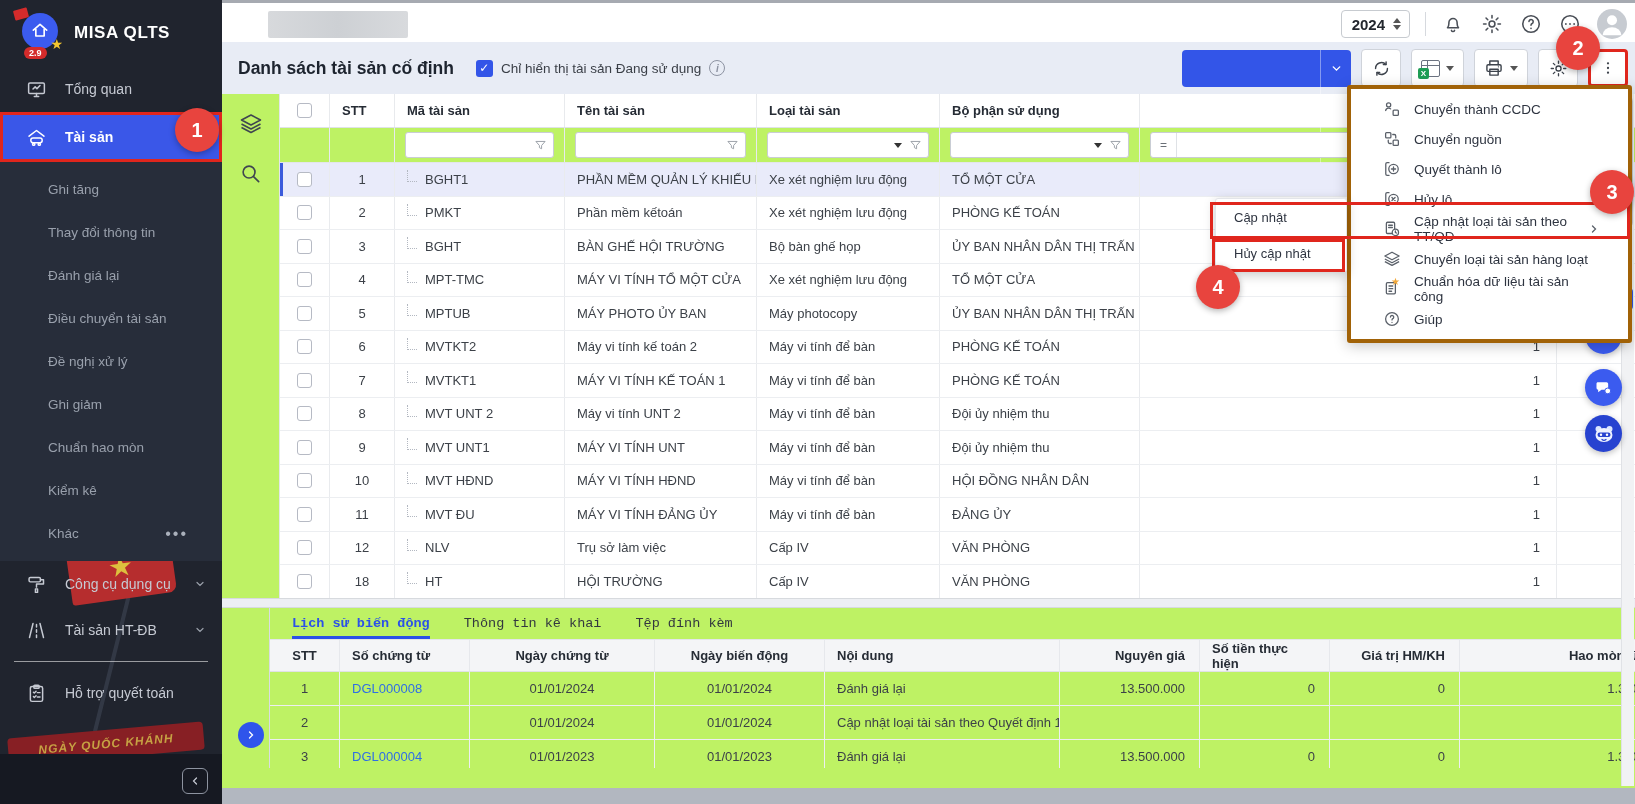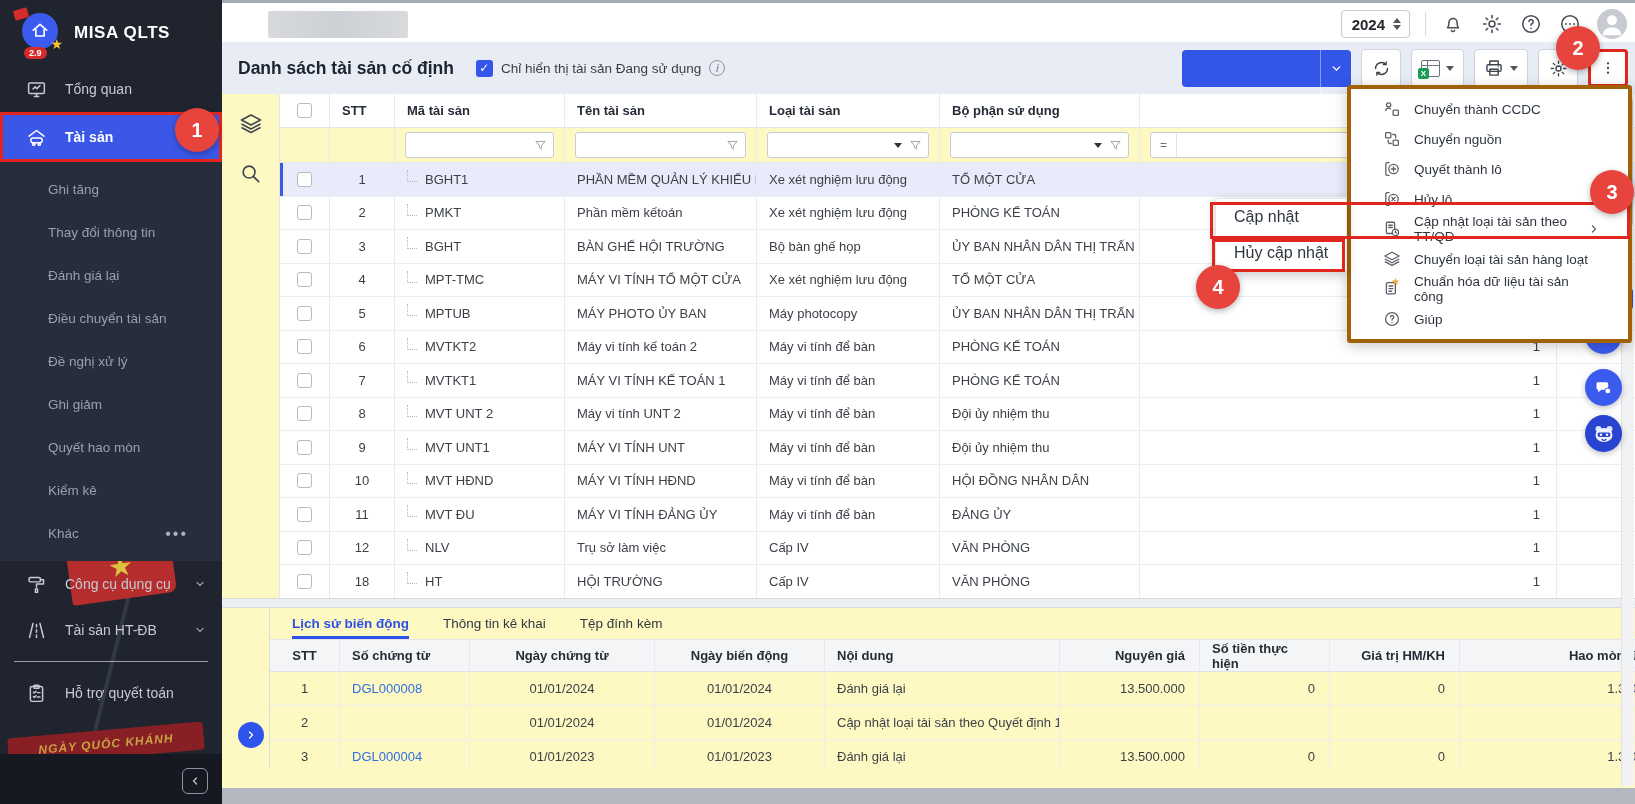--- a/index.html
+++ b/index.html
@@ -26,21 +26,21 @@
   .nav-item .chev { position:absolute; right:16px; }
   .nav-item.active { background:#3a57e8; color:#fff; height:50px; border:3px solid #e0261d; padding-left:23px; font-weight:bold; }
   .submenu { background:#272d3a; padding:6px 0;text-align:center; }
   .submenu-item { position:relative; height:43px; display:flex; align-items:center; padding-left:48px; color:#99a0ac; font-size:13.5px; cursor:pointer; }
   .submenu-item .more { position:absolute; right:34px; color:#aab0bb; font-size:16px; letter-spacing:2px; }
   .side-divider { border:none; border-top:1px solid rgba(255,255,255,.55); margin:8px 14px; }
   .side-footer { position:absolute; left:0; bottom:0; width:222px; height:50px; background:#161922; z-index:3; }
   .collapse-btn { position:absolute; right:14px; top:14px; width:26px; height:26px; border:1.5px solid #8d93a0; border-radius:6px; color:#c9cdd6; display:flex; align-items:center; justify-content:center; cursor:pointer; background:transparent; }
 
   
-  .content { position:absolute; left:222px; top:0; width:1413px; height:804px; background:#fef9c3; }
+  .content { position:absolute; left:222px; top:0; width:1413px; height:804px; background:#bef264; }
   .topbar { height:42px; border-top:3px solid #a6aab1; background:#fff; position:relative; display:flex; align-items:center; }
   .org-blur { position:absolute; left:46px; top:8px; width:140px; height:27px; border-radius:2px; background:linear-gradient(90deg,#d7d9dc,#cdd0d4,#d8dadd); }
   .top-right { position:absolute; right:8px; top:0; height:42px; display:flex; align-items:center; gap:15px; color:#4a4f57; }
   .year-box { display:flex; align-items:center; height:28px; border:1px solid #c7cbd0; border-radius:4px; padding:0 8px 0 10px; gap:8px; background:#fff; cursor:pointer; }
   .year-box .yr { font-weight:bold; font-size:15px; color:#23272e; }
   .spin { display:flex; flex-direction:column; gap:2px; }
   .spin i { border-left:4px solid transparent; border-right:4px solid transparent; display:block; }
   .spin .up { border-bottom:5px solid #555; }
   .spin .dn { border-top:5px solid #555; }
   .vdiv { width:1px; height:24px; background:#d6d9de; }
@@ -89,21 +89,21 @@
   .c-extra { border-right:none; }
   .cb { width:15px; height:15px; border:1.4px solid #b6bac4; border-radius:3px; background:#fff; display:inline-block; cursor:pointer; }
   .c-check { justify-content:center; }
   .expander { width:10px; height:12px; border-left:1px dotted #b3b8c1; border-bottom:1px dotted #b3b8c1; margin-right:8px; margin-top:-6px; flex:0 0 auto; }
 
   
   .gap-strip { height:10px; background:#edeff3; border-top:1px solid #d7dade; border-bottom:1px solid #d7dade; }
   .detail-wrap { display:flex; height:160px; overflow:hidden; }
   .detail-spacer { width:48px; border-right:1px solid #d9dce1; }
   .detail-panel { flex:1; overflow:hidden; }
-  .tabs { height:32px; display:flex; gap:34px; padding-left:22px; border-bottom:1px solid #e4e6ea; align-items:flex-end; }
+  .tabs { height:32px; display:flex; gap:34px; padding-left:22px; border-bottom:1px solid #e4e6ea; align-items:flex-end;font-family:Liberation Mono, monospace; }
   .tab { font-size:13.5px; color:#33383f; padding-bottom:8px; cursor:pointer; }
   .tab.active { color:#2b51e8; font-weight:bold; border-bottom:3px solid #2b51e8; padding-bottom:5px; }
   .grid-hist { display:grid; grid-template-columns:70px 130px 185px 170px 235px 140px 130px 130px 220px; width:1410px; }
   .hth { height:32px; background:#f4f5f7; font-size:13px; font-weight:bold; color:#262c35; display:flex; align-items:center; padding:0 12px; border-right:1px solid #e6e8ec; border-bottom:1px solid #e0e2e6; }
   .htd { height:34px; display:flex; align-items:center; padding:0 12px; font-size:13px; color:#3c4148; border-right:1px solid #edeef1; border-bottom:1px solid #edeef1; overflow:hidden; white-space:nowrap; }
   .al-c { justify-content:center; } .al-r { justify-content:flex-end; padding-right:14px; }
   .link { color:#2f6fe4; cursor:pointer; }
   .bottom-bar { position:absolute; left:0; bottom:0; width:100%; height:16px; background:#b2b7c0; }
 
   
@@ -111,21 +111,21 @@
   .vscroll .thumb { position:absolute; left:2px; top:3px; width:9px; height:130px; background:#c8cbd2; border-radius:5px; }
   .expand-tab { position:absolute; left:1611px; top:288px; width:22px; height:22px; background:#2f54eb; border-radius:4px; color:#fff; display:flex; align-items:center; justify-content:center; z-index:40; cursor:pointer; }
   .fab { position:absolute; left:1585px; width:37px; height:37px; border-radius:50%; background:#3b5bef; z-index:30; box-shadow:0 2px 6px rgba(0,0,0,.25); display:flex; align-items:center; justify-content:center; cursor:pointer; }
   .fab.panda { background:#2743d0; }
   .dropdown { position:absolute; left:1347px; top:85px; width:285px; background:#fff; border:4px solid #a16207; border-radius:3px; box-shadow:0 3px 14px rgba(0,0,0,.22); padding:5px 16px; z-index:50; }
   .menu-item { height:30px; display:flex; align-items:center; gap:13px; padding:0 14px 0 16px; font-size:13.5px; color:#2e3440; cursor:pointer; position:relative; }
   .menu-item svg { color:#5a6069; flex:0 0 auto; }
   .menu-item .sub-arrow { position:absolute; right:12px; color:#333; display:flex; }
   .menu-item .star-badge { position:absolute; left:24px; top:2px; color:#f1a83a; font-size:10px; }
   .ctxmenu { position:absolute; left:1215px; top:198px; width:132px; background:#fff; border:1px solid #e3e5e9; border-radius:3px; box-shadow:0 3px 12px rgba(0,0,0,.22); z-index:50; }
-  .ctx-item { height:36px; display:flex; align-items:center; padding-left:18px; font-size:16px; color:#2e3440; cursor:pointer; }
+  .ctx-item { height:36px; display:flex; align-items:center; padding-left:18px; font-size:13px; color:#2e3440; cursor:pointer; }
   .annot-box { position:absolute; border:3px solid #e0261d; z-index:60; pointer-events:none; }
   .badge { position:absolute; width:44px; height:44px; border-radius:50%; background:#e8443e; color:#fff; font-size:20px; font-weight:bold; display:flex; align-items:center; justify-content:center; z-index:70; box-shadow:0 2px 6px rgba(0,0,0,.3); pointer-events:none; }
   svg { display:block; }
 </style>
 </head>
 <body>
 
 <div class="app">
 
   <aside class="sidebar">
@@ -184,21 +184,21 @@
         <div class="submenu-item">
             <span>Điều chuyển tài sản</span>
           </div>
         <div class="submenu-item">
             <span>Đề nghị xử lý</span>
           </div>
         <div class="submenu-item">
             <span>Ghi giảm</span>
           </div>
         <div class="submenu-item">
-            <span>Quyết hao mòn</span>
+            <span>Chuẩn hao mòn</span>
           </div>
         <div class="submenu-item">
             <span>Kiểm kê</span>
           </div>
         <div class="submenu-item">
             <span>Khác</span>
             <span class="more">•••</span>
           </div>
       </div>
       <div class="nav-item">

